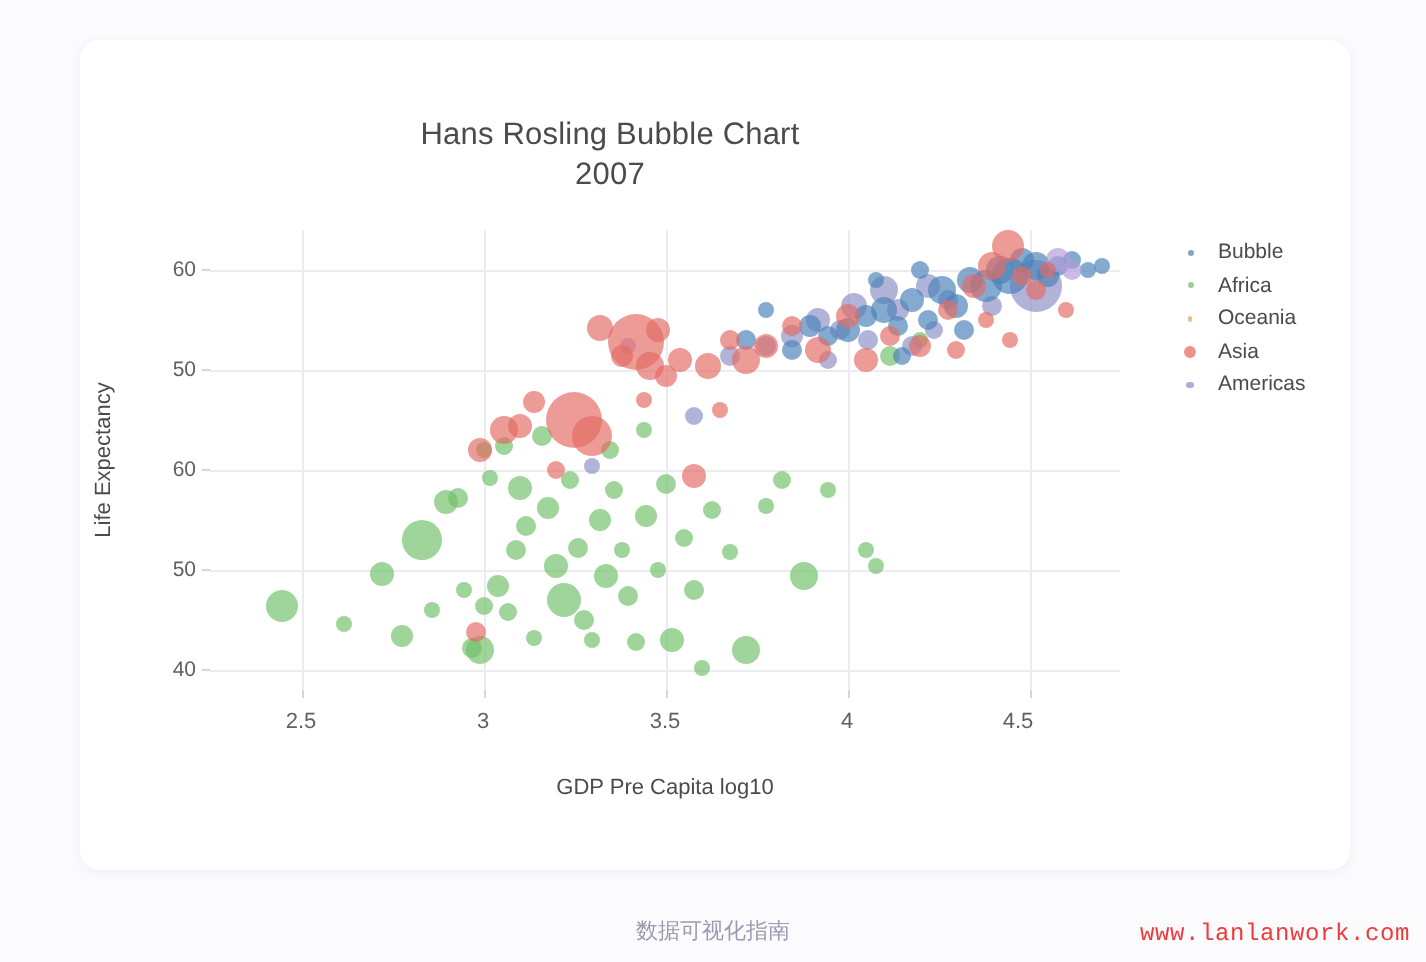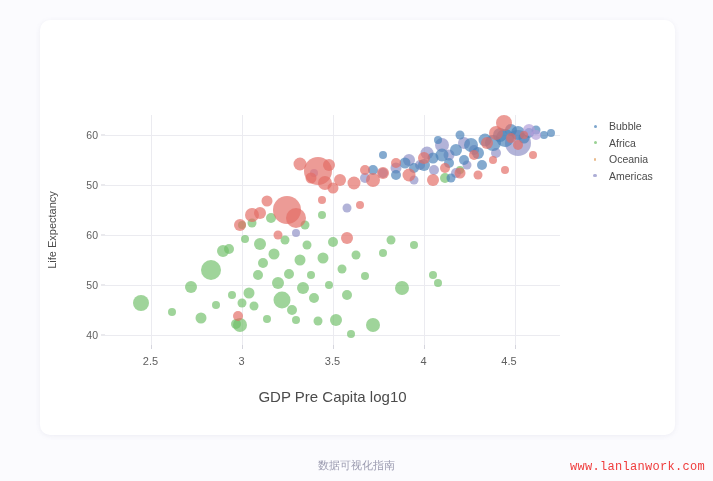--- a/index.html
+++ b/index.html
@@ -104,21 +104,21 @@
     font-size: 11px;
     color: #4b4b4b;
     white-space: nowrap;
   }
   #x-axis-title {
     position: absolute;
     left: 65px;
     width: 455px;
     top: 368px;
     text-align: center;
-    font-size: 15px;
+    font-size: 11px;
     color: #4b4b4b;
   }
   
   #legend {
     position: absolute;
     left: 548px;
     top: 98px;
     width: 86px;
   }
   .legend-row {
@@ -163,20 +163,24 @@
     color: #ef3b3b;
     letter-spacing: 0.3px;
   }
 </style>
 </head>
 <body>
 
 <div id="card">
   <div id="chart-root">
 
+    <div class="chart-title">
+      <span>Hans Rosling Bubble Chart</span>
+      <span class="subtitle-line">2007</span>
+    </div>
 
     <div id="y-axis-title">Life Expectancy</div>
     <div id="x-axis-title">GDP Pre Capita log10</div>
 
     <div id="plot">
         <div class="gridline-h" style="top: 220px;"></div>
         <div class="ytick-mark" style="top: 220px;"></div>
         <div class="ytick-label" style="top: 220px;">40</div>
         <div class="gridline-h" style="top: 170px;"></div>
         <div class="ytick-mark" style="top: 170px;"></div>
@@ -364,20 +368,26 @@
           <span class="legend-label">Africa</span>
         </div>
         <div class="legend-row">
           <span class="legend-swatch-box">
             <span class="legend-swatch" style="width: 2.6px; height: 2.6px; background: rgb(224, 160, 96); opacity: 0.72;"></span>
           </span>
           <span class="legend-label">Oceania</span>
         </div>
         <div class="legend-row">
           <span class="legend-swatch-box">
+            <span class="legend-swatch" style="width: 6.5px; height: 6.5px; background: rgb(227, 107, 100); opacity: 0.72;"></span>
+          </span>
+          <span class="legend-label">Asia</span>
+        </div>
+        <div class="legend-row">
+          <span class="legend-swatch-box">
             <span class="legend-swatch" style="width: 3.4px; height: 3.4px; background: rgb(142, 143, 198); opacity: 0.72;"></span>
           </span>
           <span class="legend-label">Americas</span>
         </div>
       </div>
   </div>
 </div>
 
 <div id="caption">数据可视化指南</div>
 <div id="watermark">www.lanlanwork.com</div>

